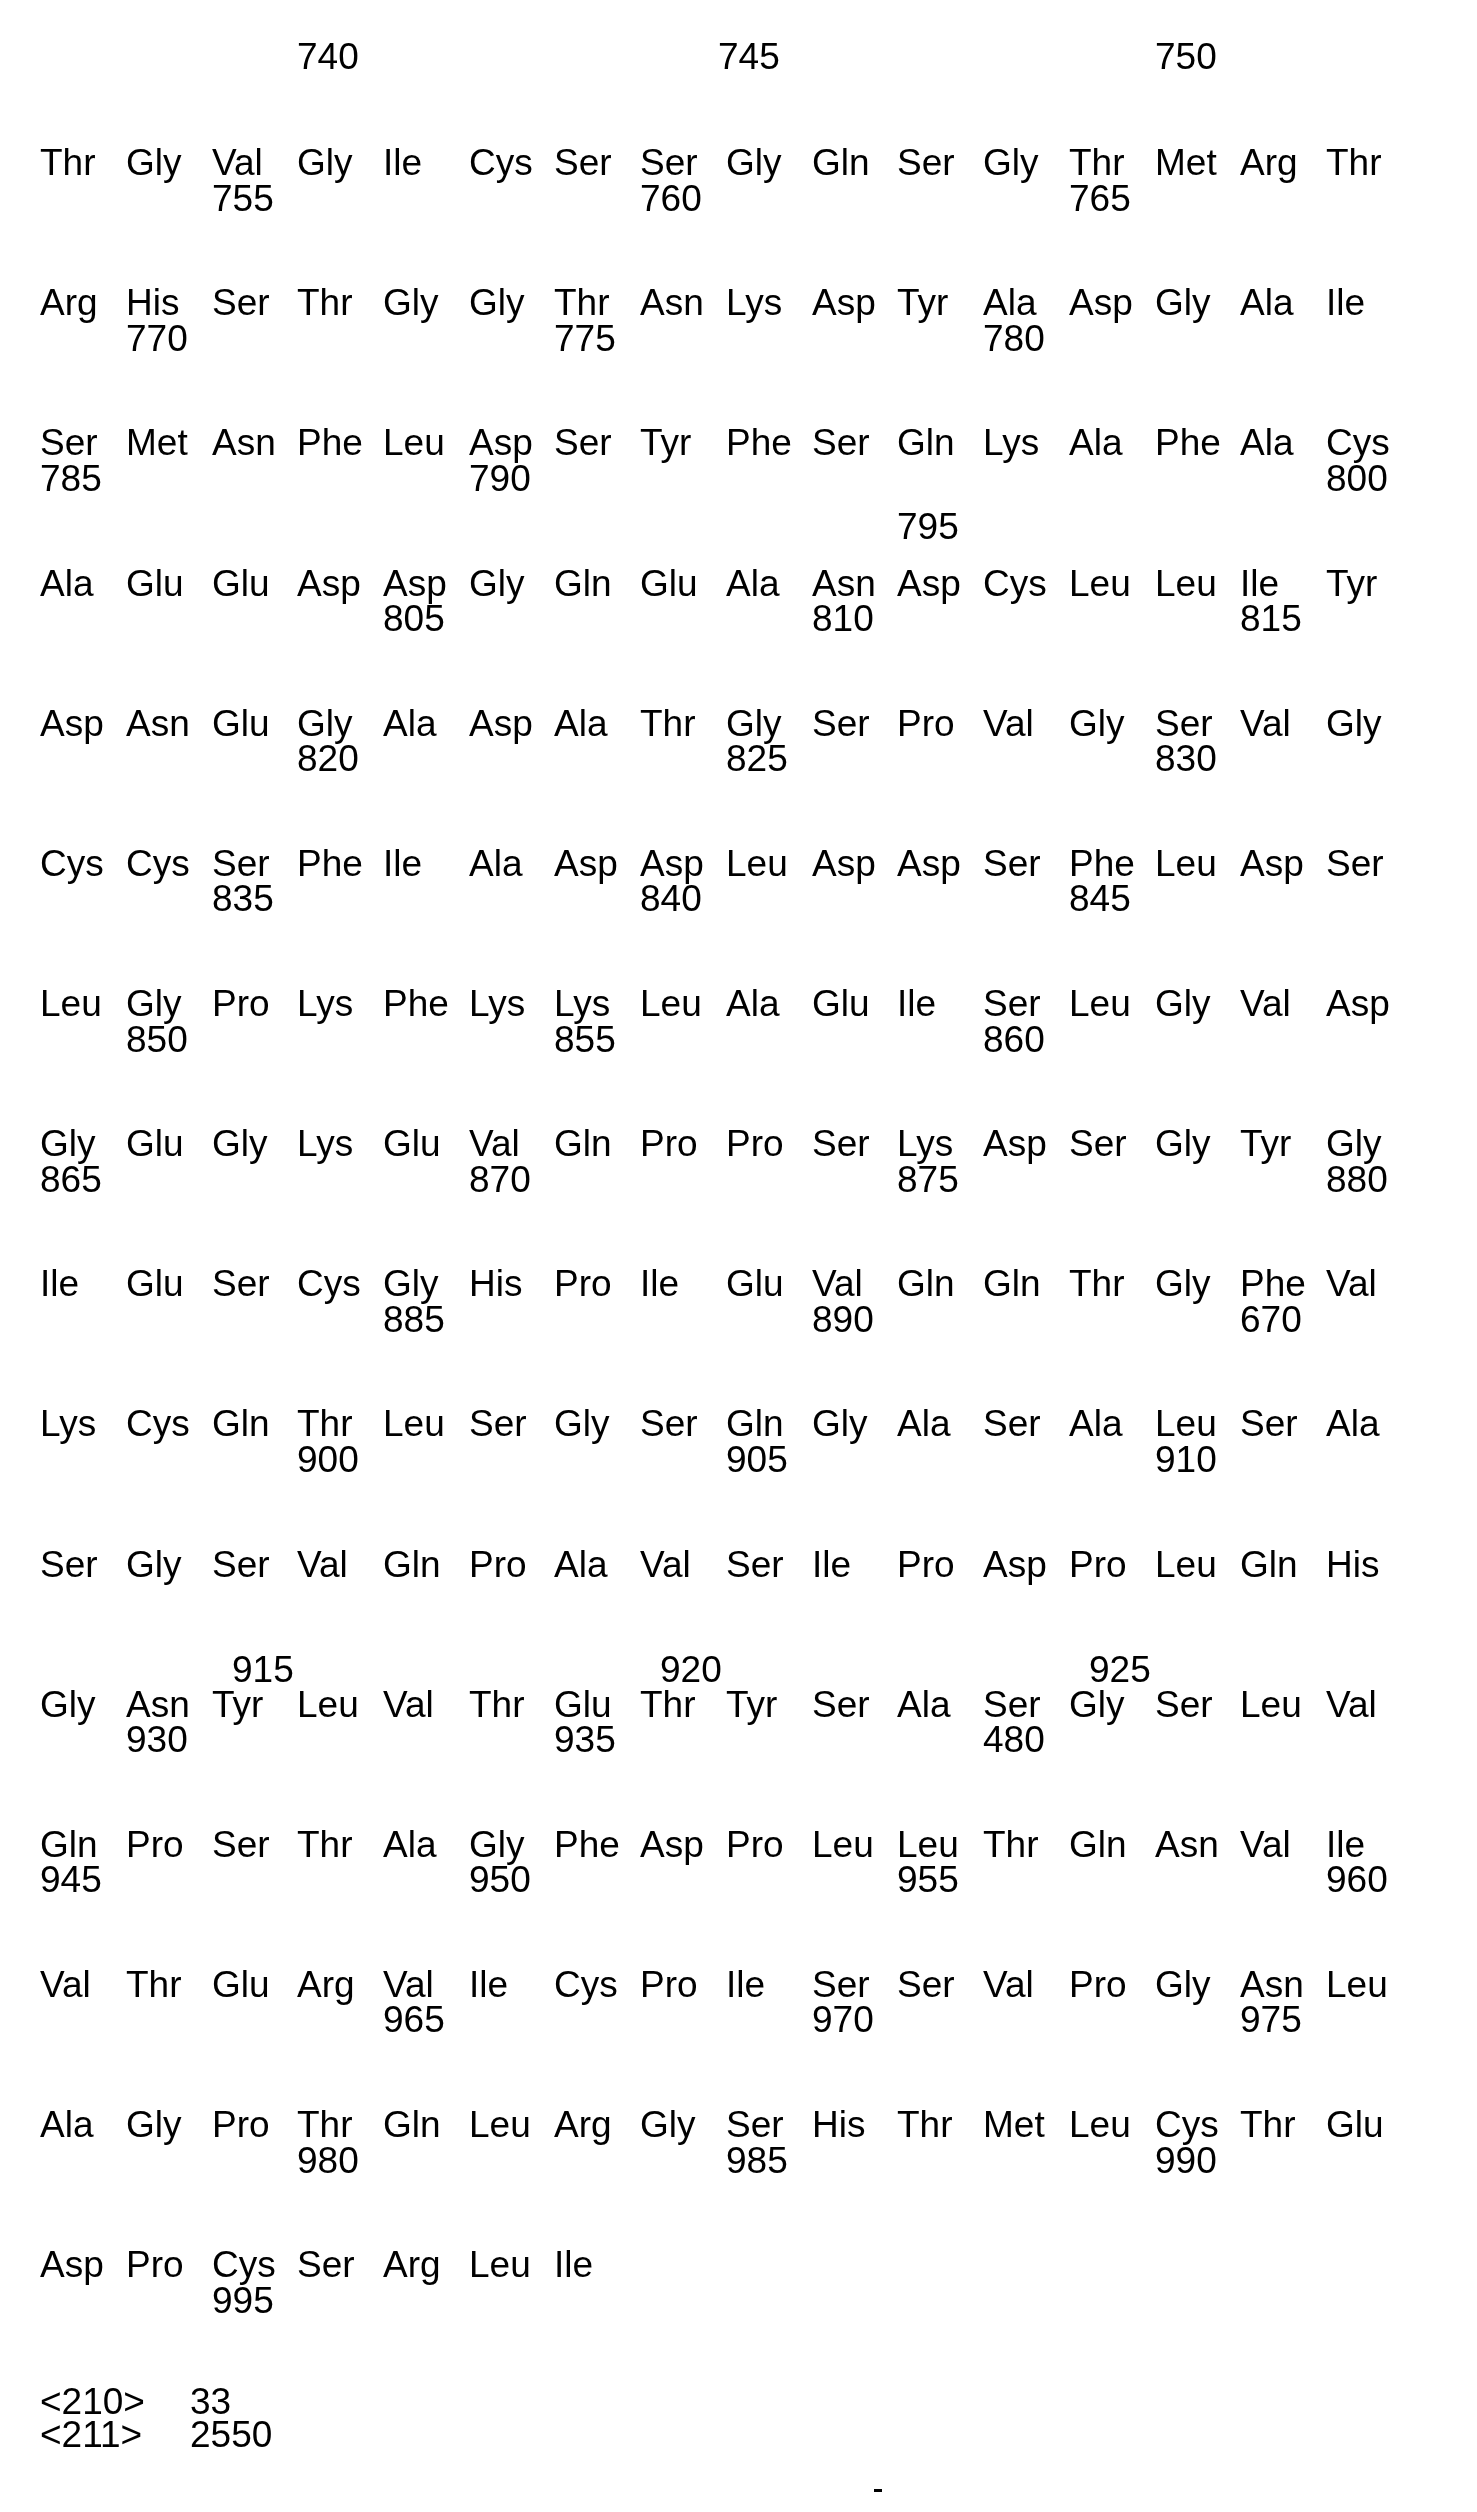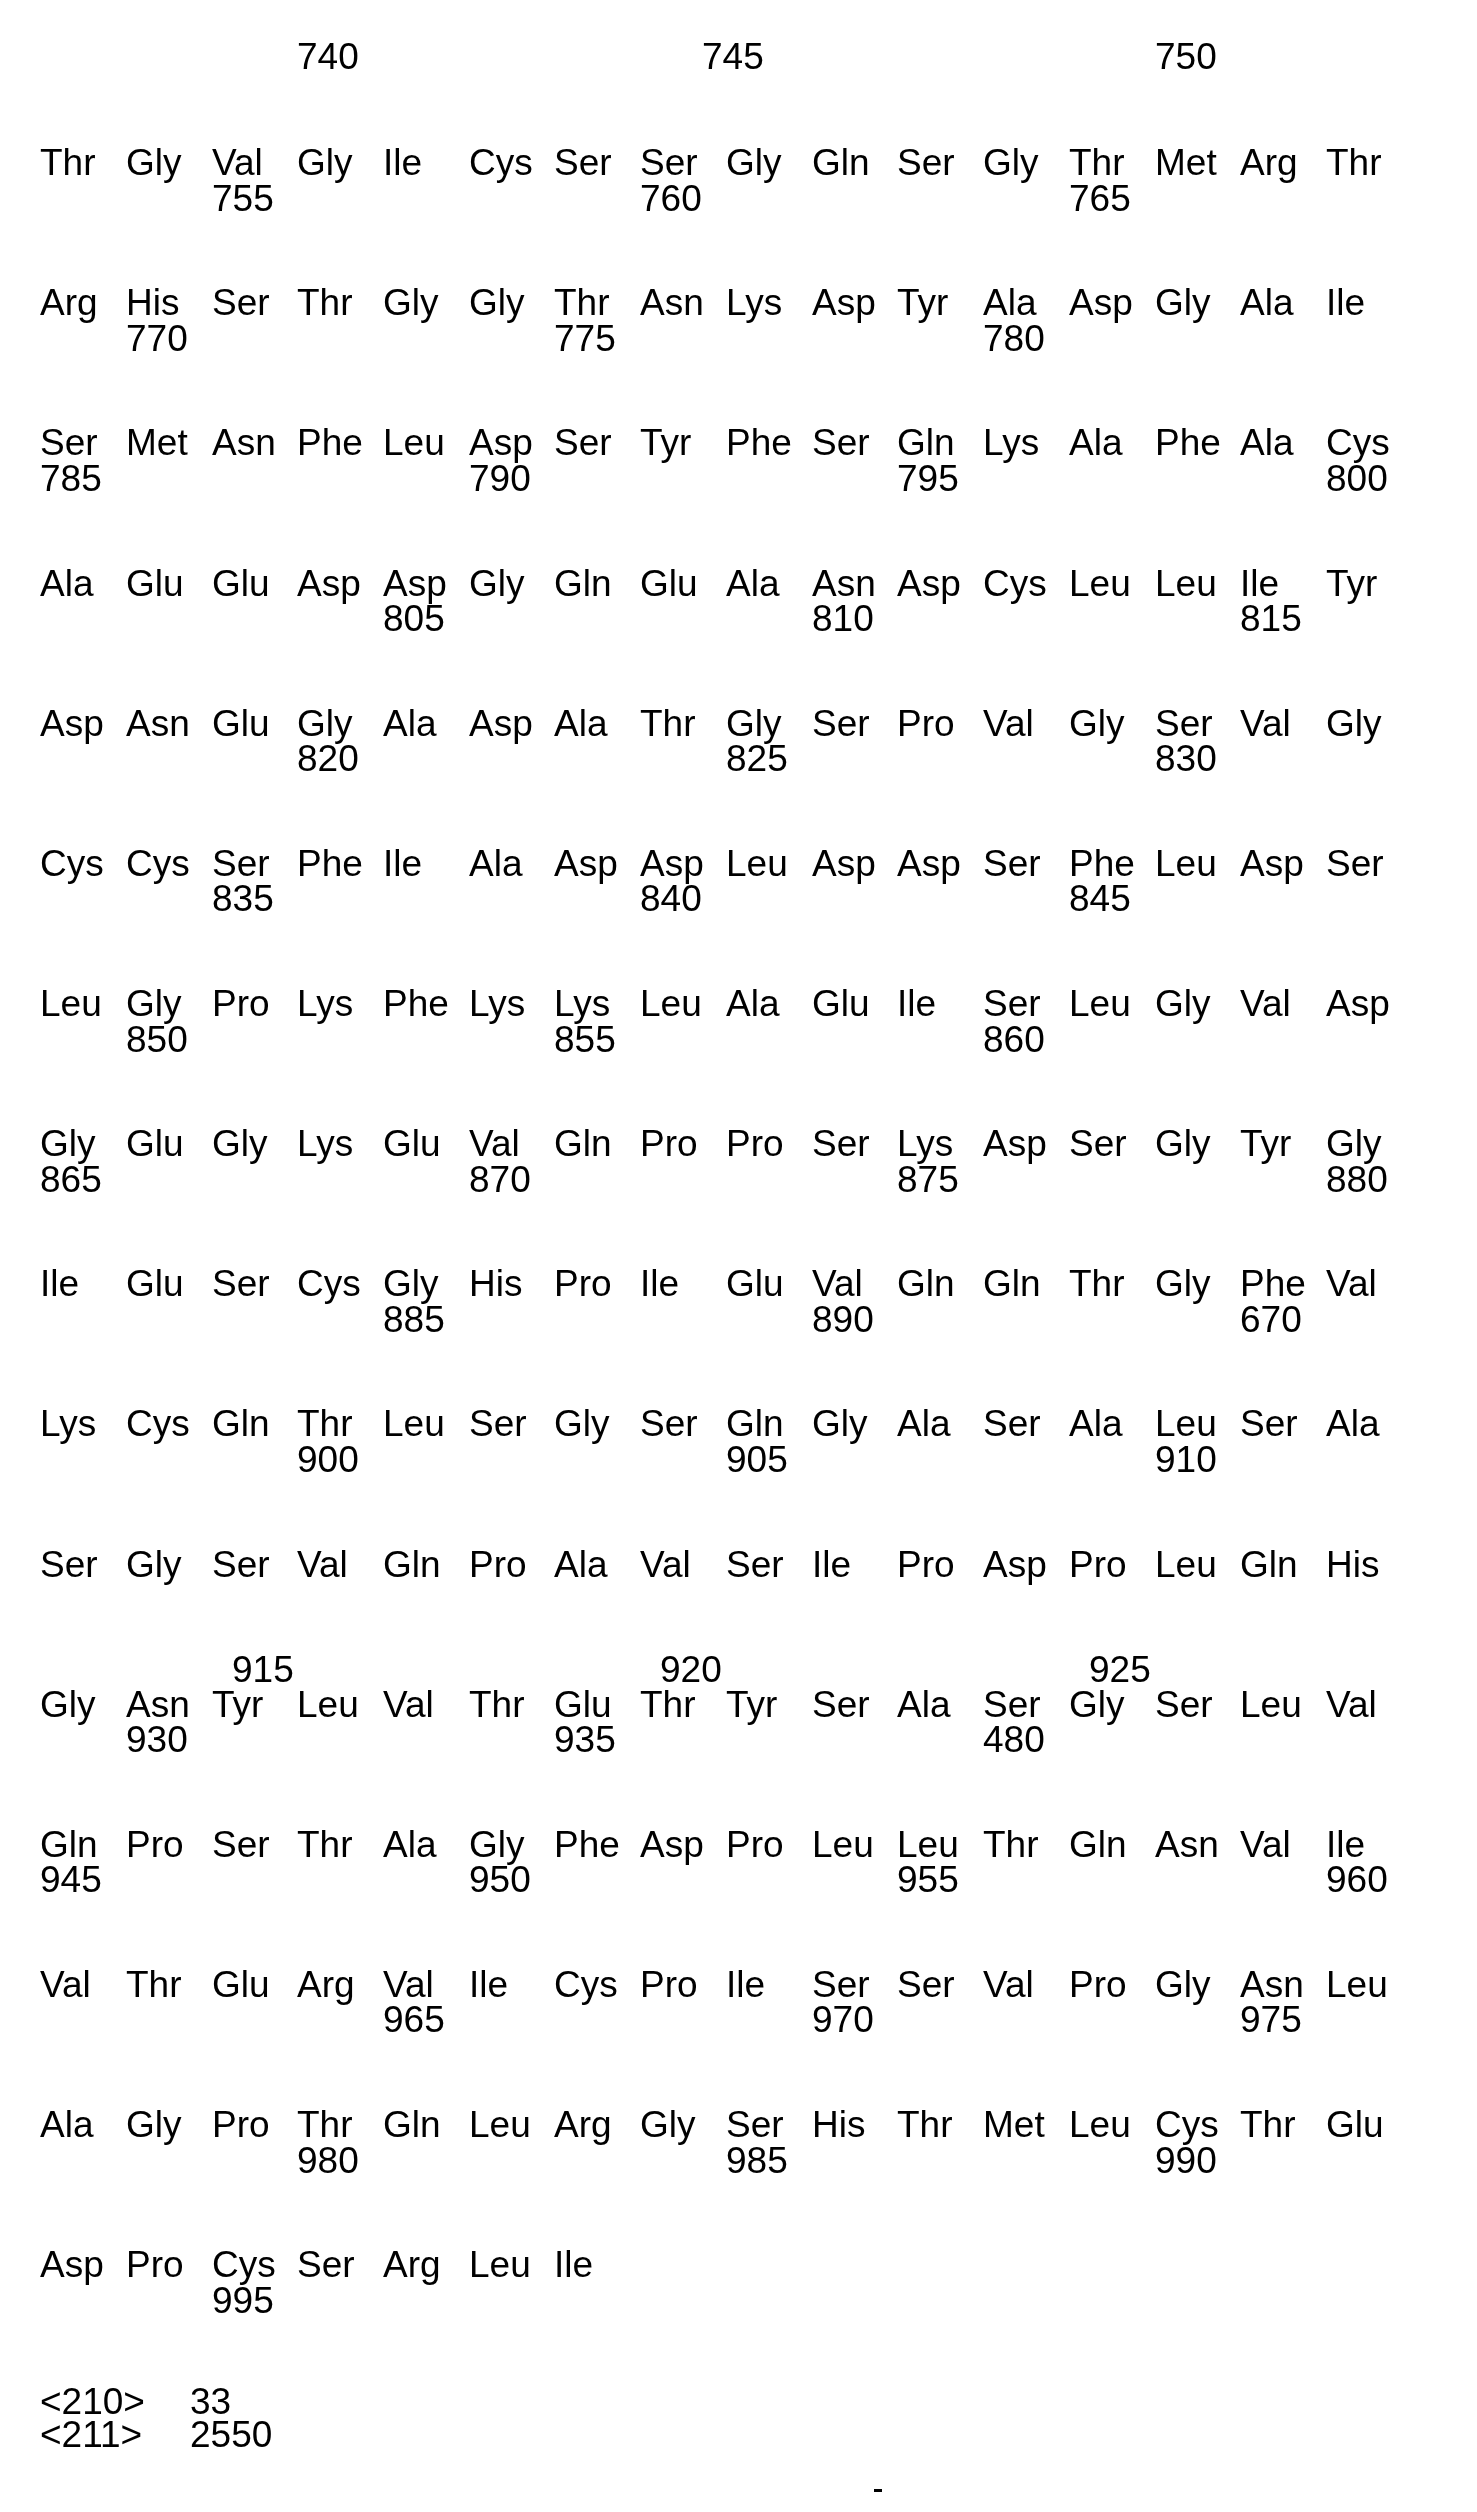--- a/index.html
+++ b/index.html
@@ -33,27 +33,27 @@
     position: absolute;
     width: 8.2px;
     height: 2.7px;
     background: #000000;
   }
 </style>
 </head>
 <body>
 
 <div id="seq-root">
-    <div class="line" style="top: 38px;"><span class="cell" style="left: 297px;">740</span><span class="cell" style="left: 702px;">745</span><span class="cell" style="left: 1155px;">750</span></div>
+    <div class="line" style="top: 38px;"><span class="cell" style="left: 297px;">740</span><span class="cell" style="left: 718px;">745</span><span class="cell" style="left: 1155px;">750</span></div>
     <div class="line" style="top: 144px;"><span class="cell" style="left: 40px;">Thr</span><span class="cell" style="left: 126px;">Gly</span><span class="cell" style="left: 212px;">Val</span><span class="cell" style="left: 297px;">Gly</span><span class="cell" style="left: 383px;">Ile</span><span class="cell" style="left: 469px;">Cys</span><span class="cell" style="left: 554px;">Ser</span><span class="cell" style="left: 640px;">Ser</span><span class="cell" style="left: 726px;">Gly</span><span class="cell" style="left: 812px;">Gln</span><span class="cell" style="left: 897px;">Ser</span><span class="cell" style="left: 983px;">Gly</span><span class="cell" style="left: 1069px;">Thr</span><span class="cell" style="left: 1155px;">Met</span><span class="cell" style="left: 1240px;">Arg</span><span class="cell" style="left: 1326px;">Thr</span></div>
     <div class="line" style="top: 180px;"><span class="cell" style="left: 212px;">755</span><span class="cell" style="left: 640px;">760</span><span class="cell" style="left: 1069px;">765</span></div>
     <div class="line" style="top: 284px;"><span class="cell" style="left: 40px;">Arg</span><span class="cell" style="left: 126px;">His</span><span class="cell" style="left: 212px;">Ser</span><span class="cell" style="left: 297px;">Thr</span><span class="cell" style="left: 383px;">Gly</span><span class="cell" style="left: 469px;">Gly</span><span class="cell" style="left: 554px;">Thr</span><span class="cell" style="left: 640px;">Asn</span><span class="cell" style="left: 726px;">Lys</span><span class="cell" style="left: 812px;">Asp</span><span class="cell" style="left: 897px;">Tyr</span><span class="cell" style="left: 983px;">Ala</span><span class="cell" style="left: 1069px;">Asp</span><span class="cell" style="left: 1155px;">Gly</span><span class="cell" style="left: 1240px;">Ala</span><span class="cell" style="left: 1326px;">Ile</span></div>
     <div class="line" style="top: 320px;"><span class="cell" style="left: 126px;">770</span><span class="cell" style="left: 554px;">775</span><span class="cell" style="left: 983px;">780</span></div>
     <div class="line" style="top: 424px;"><span class="cell" style="left: 40px;">Ser</span><span class="cell" style="left: 126px;">Met</span><span class="cell" style="left: 212px;">Asn</span><span class="cell" style="left: 297px;">Phe</span><span class="cell" style="left: 383px;">Leu</span><span class="cell" style="left: 469px;">Asp</span><span class="cell" style="left: 554px;">Ser</span><span class="cell" style="left: 640px;">Tyr</span><span class="cell" style="left: 726px;">Phe</span><span class="cell" style="left: 812px;">Ser</span><span class="cell" style="left: 897px;">Gln</span><span class="cell" style="left: 983px;">Lys</span><span class="cell" style="left: 1069px;">Ala</span><span class="cell" style="left: 1155px;">Phe</span><span class="cell" style="left: 1240px;">Ala</span><span class="cell" style="left: 1326px;">Cys</span></div>
-    <div class="line" style="top: 460px;"><span class="cell" style="left: 40px;">785</span><span class="cell" style="left: 469px;">790</span><span class="cell" style="left: 897px;">795</span><span class="cell" style="left: 1326px;">800</span></div>
+    <div class="line" style="top: 460px;"><span class="cell" style="left: 40px;">785</span><span class="cell" style="left: 469px;">790</span><span class="cell" style="left: 897px; margin-top: 48px;">795</span><span class="cell" style="left: 1326px;">800</span></div>
     <div class="line" style="top: 565px;"><span class="cell" style="left: 40px;">Ala</span><span class="cell" style="left: 126px;">Glu</span><span class="cell" style="left: 212px;">Glu</span><span class="cell" style="left: 297px;">Asp</span><span class="cell" style="left: 383px;">Asp</span><span class="cell" style="left: 469px;">Gly</span><span class="cell" style="left: 554px;">Gln</span><span class="cell" style="left: 640px;">Glu</span><span class="cell" style="left: 726px;">Ala</span><span class="cell" style="left: 812px;">Asn</span><span class="cell" style="left: 897px;">Asp</span><span class="cell" style="left: 983px;">Cys</span><span class="cell" style="left: 1069px;">Leu</span><span class="cell" style="left: 1155px;">Leu</span><span class="cell" style="left: 1240px;">Ile</span><span class="cell" style="left: 1326px;">Tyr</span></div>
     <div class="line" style="top: 600px;"><span class="cell" style="left: 383px;">805</span><span class="cell" style="left: 812px;">810</span><span class="cell" style="left: 1240px;">815</span></div>
     <div class="line" style="top: 705px;"><span class="cell" style="left: 40px;">Asp</span><span class="cell" style="left: 126px;">Asn</span><span class="cell" style="left: 212px;">Glu</span><span class="cell" style="left: 297px;">Gly</span><span class="cell" style="left: 383px;">Ala</span><span class="cell" style="left: 469px;">Asp</span><span class="cell" style="left: 554px;">Ala</span><span class="cell" style="left: 640px;">Thr</span><span class="cell" style="left: 726px;">Gly</span><span class="cell" style="left: 812px;">Ser</span><span class="cell" style="left: 897px;">Pro</span><span class="cell" style="left: 983px;">Val</span><span class="cell" style="left: 1069px;">Gly</span><span class="cell" style="left: 1155px;">Ser</span><span class="cell" style="left: 1240px;">Val</span><span class="cell" style="left: 1326px;">Gly</span></div>
     <div class="line" style="top: 740px;"><span class="cell" style="left: 297px;">820</span><span class="cell" style="left: 726px;">825</span><span class="cell" style="left: 1155px;">830</span></div>
     <div class="line" style="top: 845px;"><span class="cell" style="left: 40px;">Cys</span><span class="cell" style="left: 126px;">Cys</span><span class="cell" style="left: 212px;">Ser</span><span class="cell" style="left: 297px;">Phe</span><span class="cell" style="left: 383px;">Ile</span><span class="cell" style="left: 469px;">Ala</span><span class="cell" style="left: 554px;">Asp</span><span class="cell" style="left: 640px;">Asp</span><span class="cell" style="left: 726px;">Leu</span><span class="cell" style="left: 812px;">Asp</span><span class="cell" style="left: 897px;">Asp</span><span class="cell" style="left: 983px;">Ser</span><span class="cell" style="left: 1069px;">Phe</span><span class="cell" style="left: 1155px;">Leu</span><span class="cell" style="left: 1240px;">Asp</span><span class="cell" style="left: 1326px;">Ser</span></div>
     <div class="line" style="top: 880px;"><span class="cell" style="left: 212px;">835</span><span class="cell" style="left: 640px;">840</span><span class="cell" style="left: 1069px;">845</span></div>
     <div class="line" style="top: 985px;"><span class="cell" style="left: 40px;">Leu</span><span class="cell" style="left: 126px;">Gly</span><span class="cell" style="left: 212px;">Pro</span><span class="cell" style="left: 297px;">Lys</span><span class="cell" style="left: 383px;">Phe</span><span class="cell" style="left: 469px;">Lys</span><span class="cell" style="left: 554px;">Lys</span><span class="cell" style="left: 640px;">Leu</span><span class="cell" style="left: 726px;">Ala</span><span class="cell" style="left: 812px;">Glu</span><span class="cell" style="left: 897px;">Ile</span><span class="cell" style="left: 983px;">Ser</span><span class="cell" style="left: 1069px;">Leu</span><span class="cell" style="left: 1155px;">Gly</span><span class="cell" style="left: 1240px;">Val</span><span class="cell" style="left: 1326px;">Asp</span></div>
     <div class="line" style="top: 1021px;"><span class="cell" style="left: 126px;">850</span><span class="cell" style="left: 554px;">855</span><span class="cell" style="left: 983px;">860</span></div>
     <div class="line" style="top: 1125px;"><span class="cell" style="left: 40px;">Gly</span><span class="cell" style="left: 126px;">Glu</span><span class="cell" style="left: 212px;">Gly</span><span class="cell" style="left: 297px;">Lys</span><span class="cell" style="left: 383px;">Glu</span><span class="cell" style="left: 469px;">Val</span><span class="cell" style="left: 554px;">Gln</span><span class="cell" style="left: 640px;">Pro</span><span class="cell" style="left: 726px;">Pro</span><span class="cell" style="left: 812px;">Ser</span><span class="cell" style="left: 897px;">Lys</span><span class="cell" style="left: 983px;">Asp</span><span class="cell" style="left: 1069px;">Ser</span><span class="cell" style="left: 1155px;">Gly</span><span class="cell" style="left: 1240px;">Tyr</span><span class="cell" style="left: 1326px;">Gly</span></div>
     <div class="line" style="top: 1161px;"><span class="cell" style="left: 40px;">865</span><span class="cell" style="left: 469px;">870</span><span class="cell" style="left: 897px;">875</span><span class="cell" style="left: 1326px;">880</span></div>

